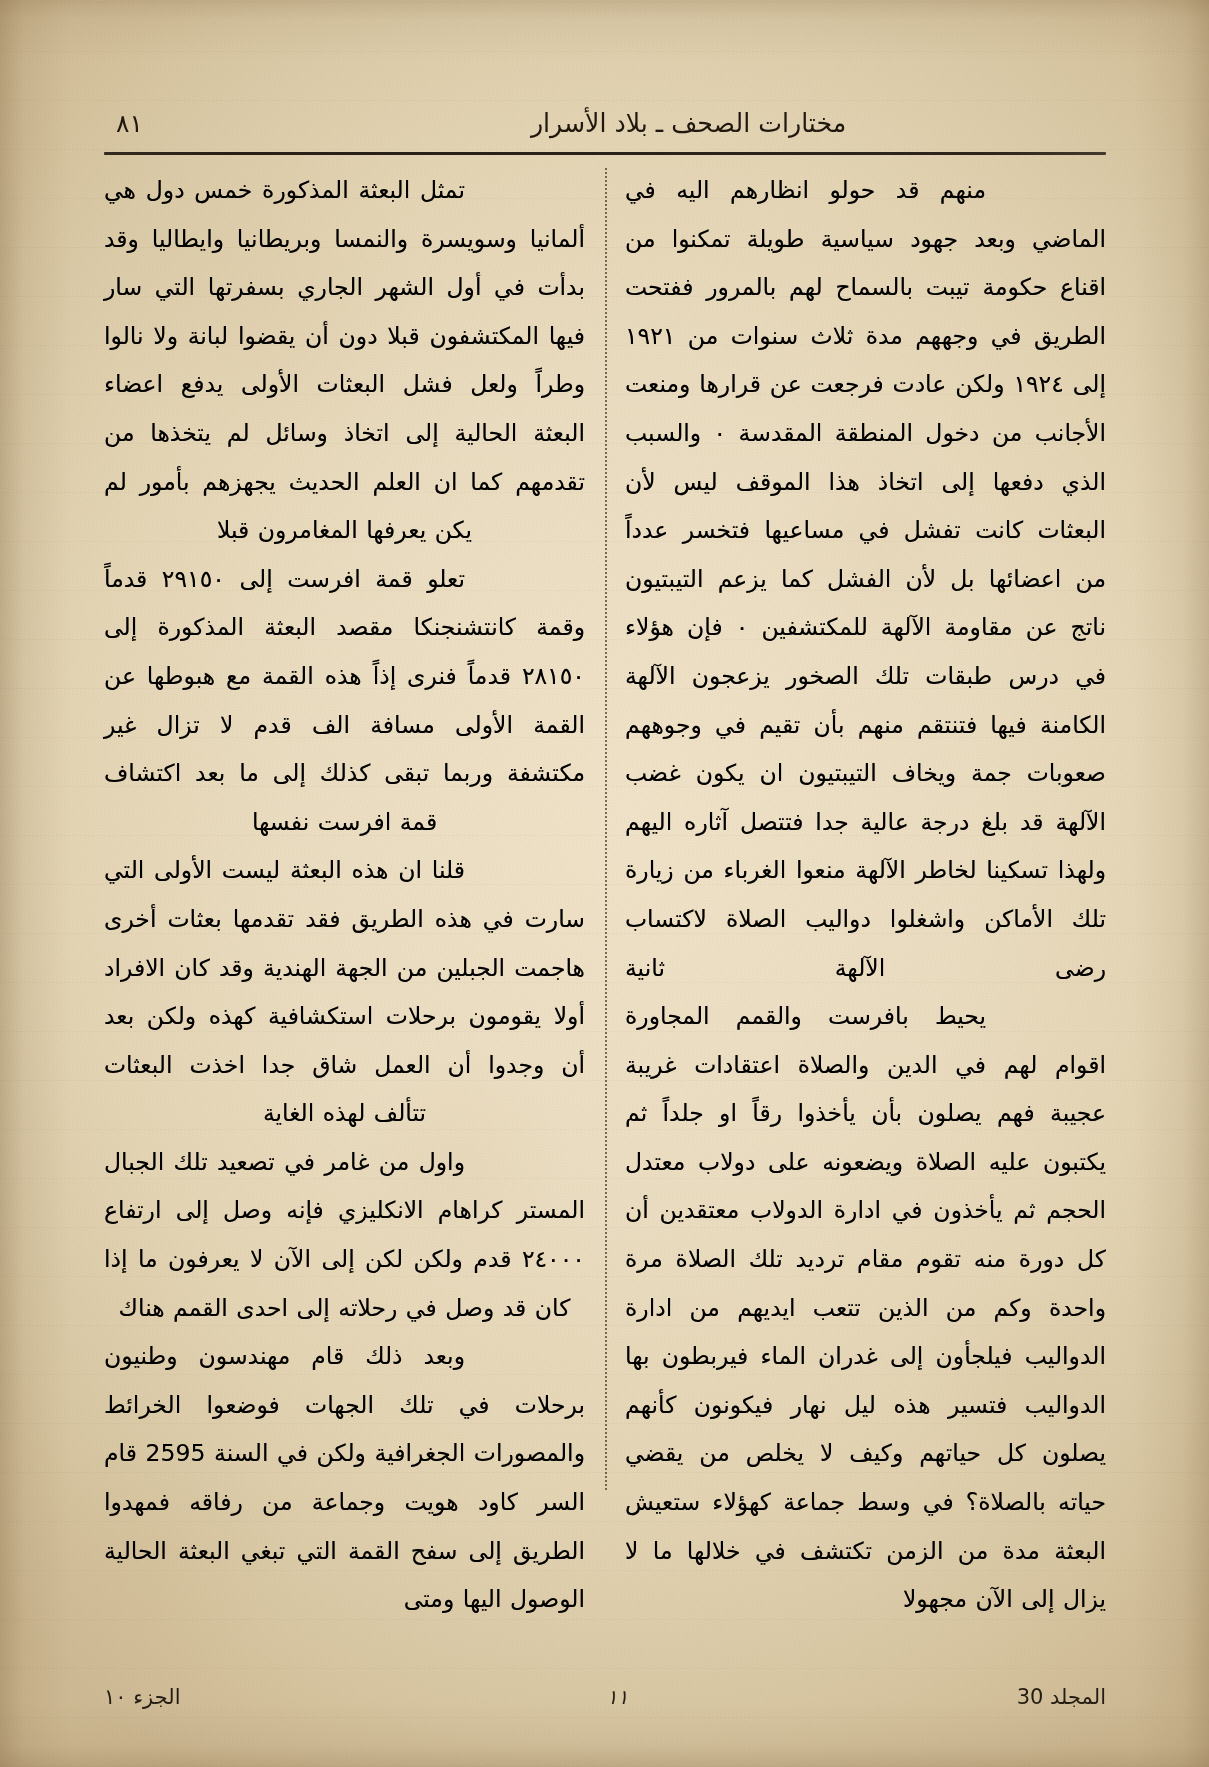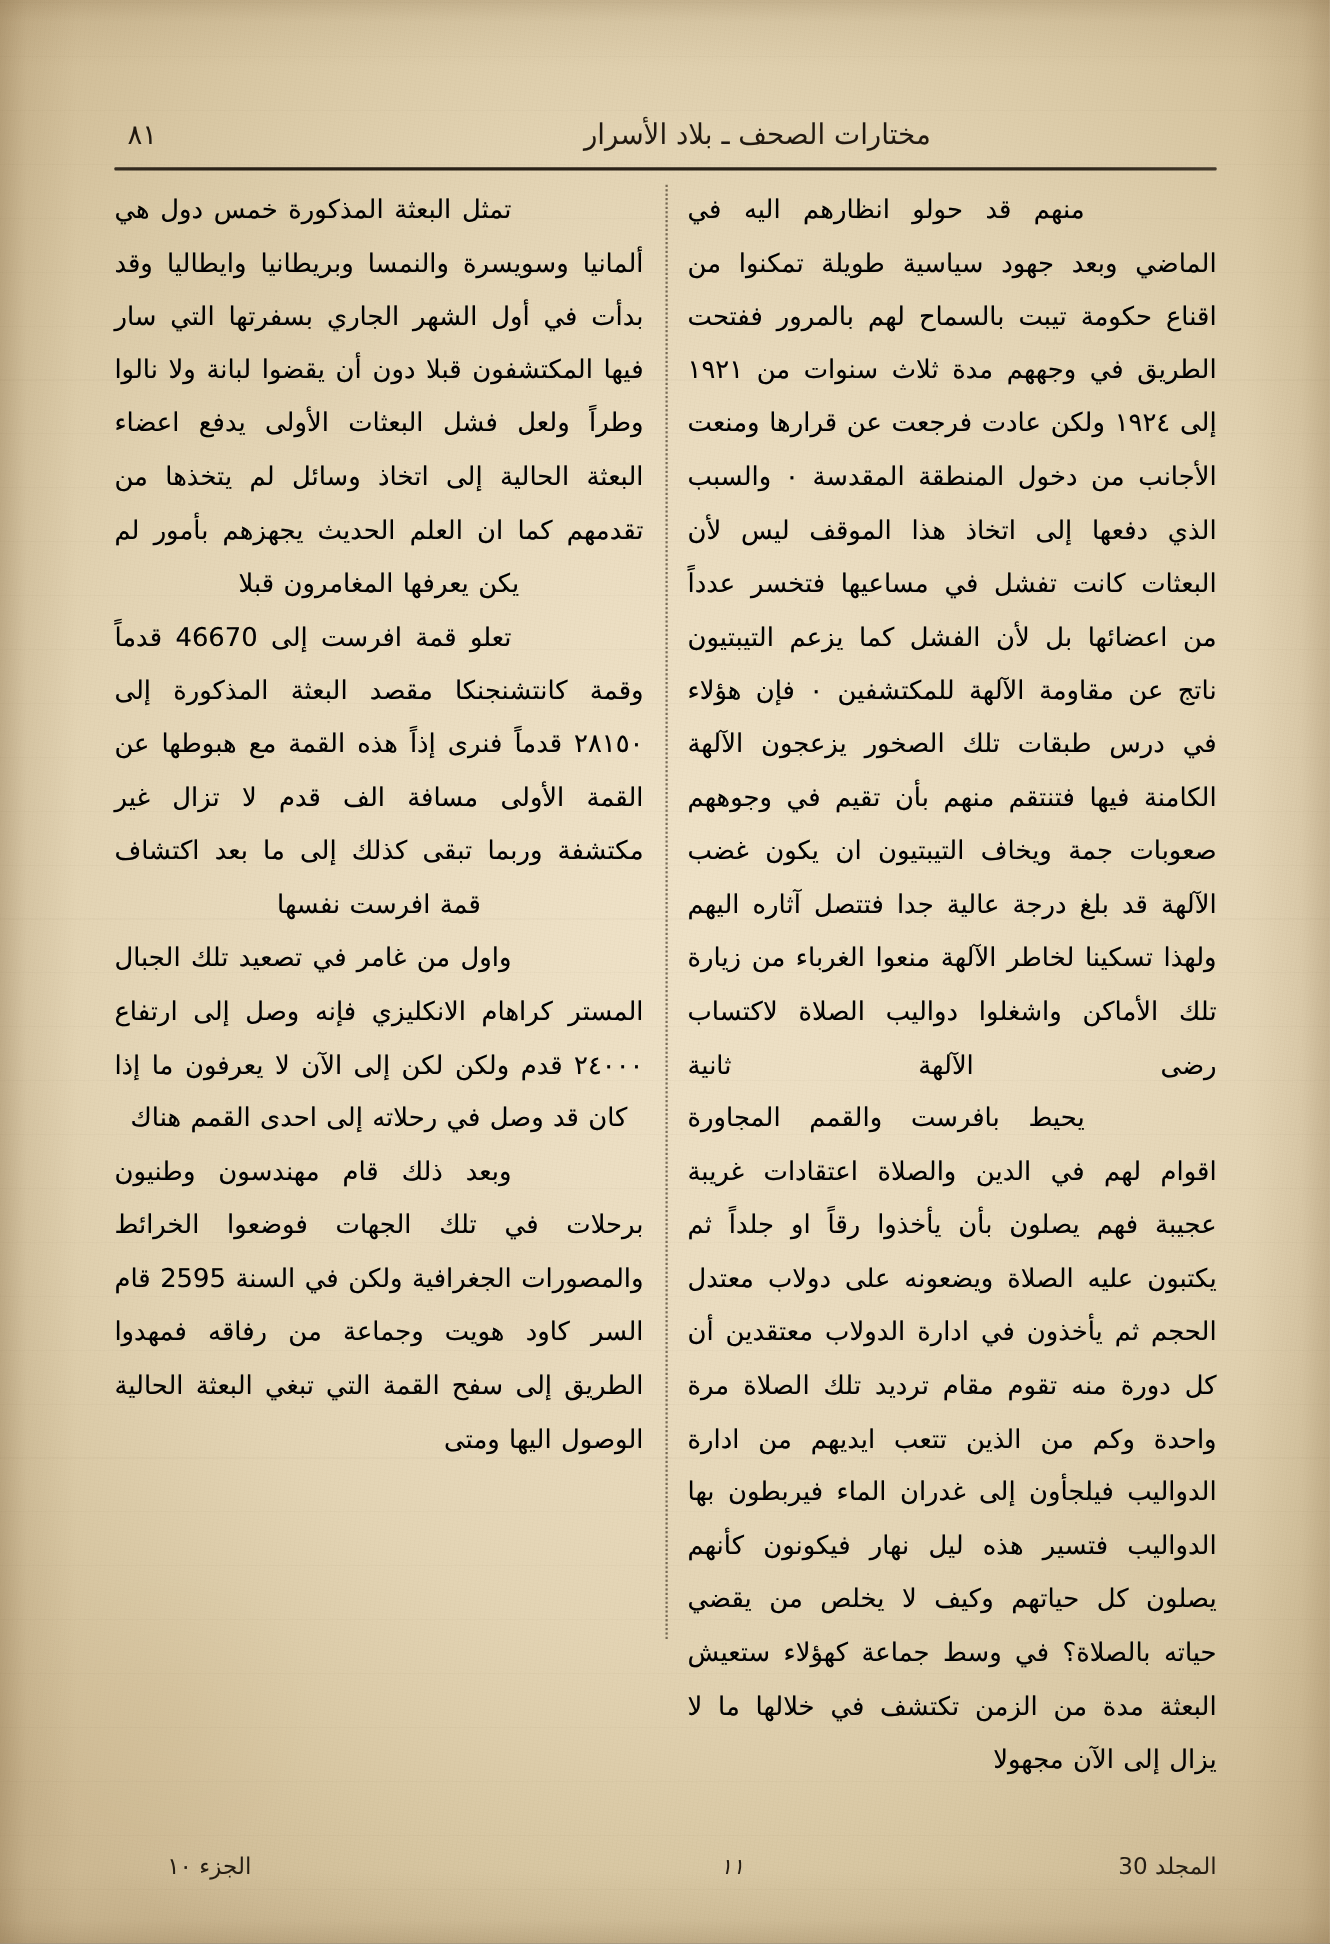--- a/index.html
+++ b/index.html
@@ -175,21 +175,20 @@
     flex-direction: row-reverse;
     align-items: baseline;
     justify-content: space-between;
     direction: rtl;
   }
   .footer span {
     font-family: "DejaVu Sans", sans-serif;
     font-size: 21px;
     color: #241c12;
     white-space: nowrap;
-    margin-left: 48px;
   }
   .footer .center-num {
     font-size: 20px;
     position: relative;
     right: -18px;
     font-style: italic;
   }
   .footer .vol { margin-left: 6px; }
   .footer .part { margin-right: 8px; }
 
@@ -232,21 +231,22 @@
         <p class="para indent-start">منهم قد حولو انظارهم اليه في الماضي وبعد جهود سياسية طويلة تمكنوا من اقناع حكومة تيبت بالسماح لهم بالمرور ففتحت الطريق في وجههم مدة ثلاث سنوات من ١٩٢١ إلى ١٩٢٤ ولكن عادت فرجعت عن قرارها ومنعت الأجانب من دخول المنطقة المقدسة ٠ والسبب الذي دفعها إلى اتخاذ هذا الموقف ليس لأن البعثات كانت تفشل في مساعيها فتخسر عدداً من اعضائها بل لأن الفشل كما يزعم التيبتيون ناتج عن مقاومة الآلهة للمكتشفين ٠ فإن هؤلاء في درس طبقات تلك الصخور يزعجون الآلهة الكامنة فيها فتنتقم منهم بأن تقيم في وجوههم صعوبات جمة ويخاف التيبتيون ان يكون غضب الآلهة قد بلغ درجة عالية جدا فتتصل آثاره اليهم ولهذا تسكينا لخاطر الآلهة منعوا الغرباء من زيارة تلك الأماكن واشغلوا دواليب الصلاة لاكتساب رضى الآلهة ثانية</p>
         <p class="para indent-start last-right">يحيط بافرست والقمم المجاورة اقوام لهم في الدين والصلاة اعتقادات غريبة عجيبة فهم يصلون بأن يأخذوا رقاً او جلداً ثم يكتبون عليه الصلاة ويضعونه على دولاب معتدل الحجم ثم يأخذون في ادارة الدولاب معتقدين أن كل دورة منه تقوم مقام ترديد تلك الصلاة مرة واحدة وكم من الذين تتعب ايديهم من ادارة الدواليب فيلجأون إلى غدران الماء فيربطون بها الدواليب فتسير هذه ليل نهار فيكونون كأنهم يصلون كل حياتهم وكيف لا يخلص من يقضي حياته بالصلاة؟ في وسط جماعة كهؤلاء ستعيش البعثة مدة من الزمن تكتشف في خلالها ما لا يزال إلى الآن مجهولا</p>
       </div>
 
       <div class="col-gap">
         <div class="col-divider"></div>
       </div>
 
       <div class="col">
         <p class="para indent-start last-center">تمثل البعثة المذكورة خمس دول هي ألمانيا وسويسرة والنمسا وبريطانيا وايطاليا وقد بدأت في أول الشهر الجاري بسفرتها التي سار فيها المكتشفون قبلا دون أن يقضوا لبانة ولا نالوا وطراً ولعل فشل البعثات الأولى يدفع اعضاء البعثة الحالية إلى اتخاذ وسائل لم يتخذها من تقدمهم كما ان العلم الحديث يجهزهم بأمور لم يكن يعرفها المغامرون قبلا</p>
-        <p class="para indent-start last-center">تعلو قمة افرست إلى 46670 قدماً وقمة كانتشنجنكا مقصد البعثة المذكورة إلى ٢٨١٥٠ قدماً فنرى إذاً هذه القمة مع هبوطها عن القمة الأولى مسافة الف قدم لا تزال غير مكتشفة وربما تبقى كذلك إلى ما بعد اكتشاف قمة افرست نفسها</p>
+        <p class="para indent-start last-center">تعلو قمة افرست إلى ٢٩١٥٠ قدماً وقمة كانتشنجنكا مقصد البعثة المذكورة إلى ٢٨١٥٠ قدماً فنرى إذاً هذه القمة مع هبوطها عن القمة الأولى مسافة الف قدم لا تزال غير مكتشفة وربما تبقى كذلك إلى ما بعد اكتشاف قمة افرست نفسها</p>
+        <p class="para indent-start last-center">قلنا ان هذه البعثة ليست الأولى التي سارت في هذه الطريق فقد تقدمها بعثات أخرى هاجمت الجبلين من الجهة الهندية وقد كان الافراد أولا يقومون برحلات استكشافية كهذه ولكن بعد أن وجدوا أن العمل شاق جدا اخذت البعثات تتألف لهذه الغاية</p>
         <p class="para indent-start last-center">واول من غامر في تصعيد تلك الجبال المستر كراهام الانكليزي فإنه وصل إلى ارتفاع ٢٤٠٠٠ قدم ولكن لكن إلى الآن لا يعرفون ما إذا كان قد وصل في رحلاته إلى احدى القمم هناك</p>
         <p class="para indent-start last-right">وبعد ذلك قام مهندسون وطنيون برحلات في تلك الجهات فوضعوا الخرائط والمصورات الجغرافية ولكن في السنة 2595 قام السر كاود هويت وجماعة من رفاقه فمهدوا الطريق إلى سفح القمة التي تبغي البعثة الحالية الوصول اليها ومتى</p>
       </div>
 
     </div>
 
     <div class="footer">
       <span class="part">الجزء ١٠</span>
       <span class="center-num">١١</span>
       <span class="vol">المجلد 30</span>

